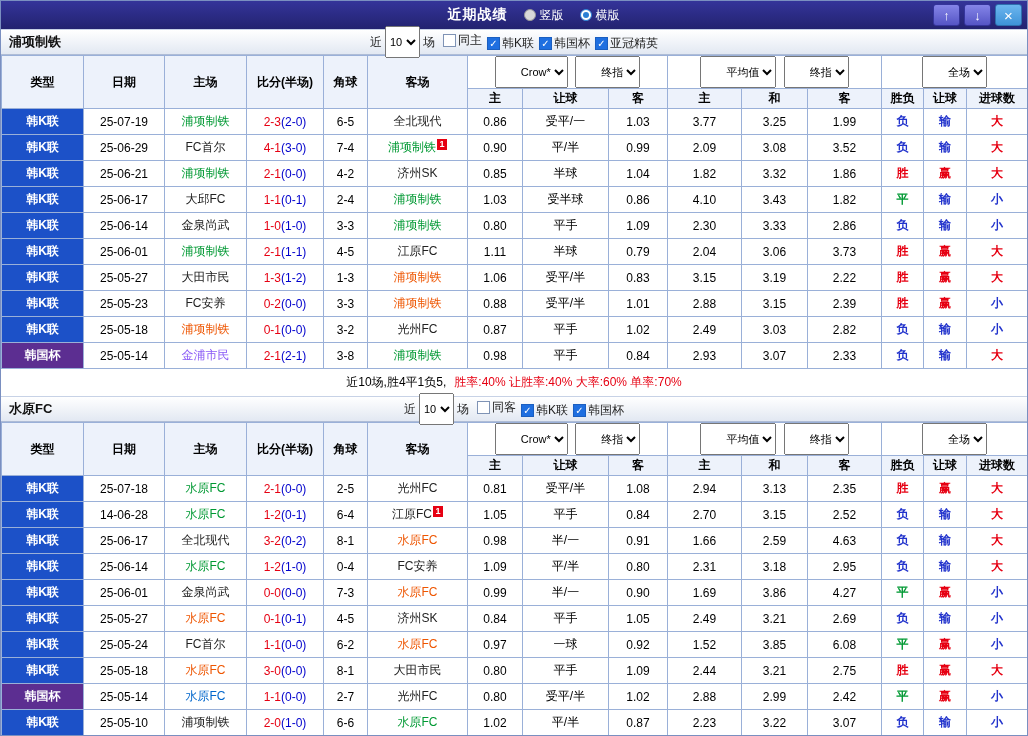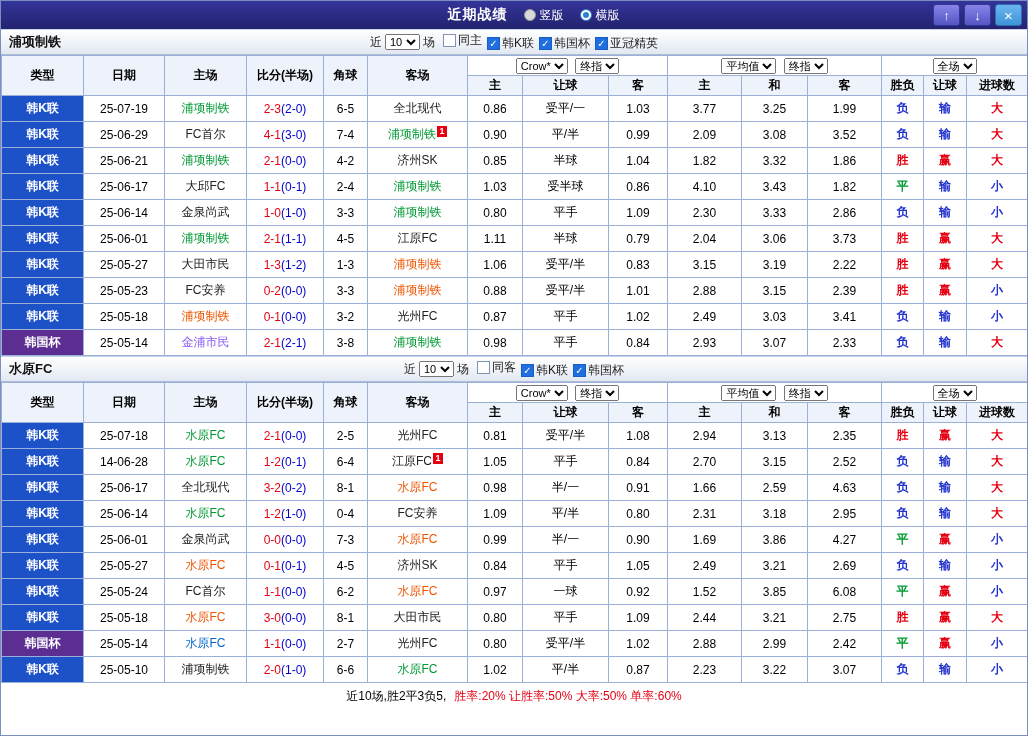--- a/index.html
+++ b/index.html
@@ -28,28 +28,28 @@
   
   .sec-head { height:26px; background:linear-gradient(#ffffff,#e2e8f2); display:flex; align-items:center;
               position:relative; border-bottom:1px solid #aebcd6; border-top:1px solid #c7d2e6; }
   .team-name { position:absolute; left:8px; font-weight:bold; font-size:13px; color:#111; }
   .filters { position:absolute; left:50%; transform:translateX(-50%); display:flex; align-items:center;
              gap:3px; font-size:12px; color:#222; white-space:nowrap; }
   .cb-label { display:inline-flex; align-items:center; gap:2px; margin-left:5px; cursor:pointer; }
   .cb { width:13px; height:13px; border:1px solid #7f93b5; background:#fff; display:inline-flex;
         align-items:center; justify-content:center; font-size:10px; color:#fff; }
   .cb.checked { background:#1f6fe0; border-color:#1b5fc0; }
-  select { font-size:11px; height:16px; font-family:inherit; }
+  select { font-size:11px; height:32px; font-family:inherit; }
 
   
   table { width:100%; border-collapse:collapse; table-layout:fixed; }
   th, td { border:1px solid #9ab0d8; text-align:center; white-space:nowrap; overflow:hidden; }
   thead th { background:#edf2fb; font-weight:bold; font-size:12px; height:20px; padding:0 2px; color:#000; }
   thead th.selcell { background:#fff; font-weight:normal; }
-  thead th.selcell select { margin:0 2px; }
+  thead th.selcell select { margin:0 2px;padding-left:21px; }
   tbody td { height:26px; font-size:12px; padding:0 2px; background:#fff; color:#000; }
   td.lg { color:#fff; font-weight:bold; }
   td.team { cursor:pointer; }
   td.res { font-weight:bold; }
   .badge { display:inline-block; background:#e60012; color:#fff; font-size:9px; line-height:11px;
            min-width:10px; vertical-align:top; margin-left:1px; font-weight:bold; padding:0 1px; }
 
   .summary { height:27px; display:flex; align-items:center; justify-content:center; gap:8px;
              font-size:12px; background:#fff; }
   .sum-red { color:#e60012; }
@@ -298,21 +298,21 @@
             <td>25-05-18</td>
             <td class="team"><span style="color:#ee5500">浦项制铁</span></td>
             <td><span style="color:#e60012">0-1</span><span style="color:#0000cc">(0-0)</span></td>
             <td>3-2</td>
             <td class="team"><span style="color:#222222">光州FC</span></td>
             <td>0.87</td>
             <td>平手</td>
             <td>1.02</td>
             <td>2.49</td>
             <td>3.03</td>
-            <td>3.41</td>
+            <td>2.82</td>
             <td class="res" style="color:#2233cc">负</td>
             <td class="res" style="color:#2233cc">输</td>
             <td class="res" style="color:#2233cc">小</td>
           </tr>
           <tr>
             <td class="lg" style="background:#5c2e91">韩国杯</td>
             <td>25-05-14</td>
             <td class="team"><span style="color:#8b5cf6">金浦市民</span></td>
             <td><span style="color:#e60012">2-1</span><span style="color:#0000cc">(2-1)</span></td>
             <td>3-8</td>
@@ -322,20 +322,24 @@
             <td>0.84</td>
             <td>2.93</td>
             <td>3.07</td>
             <td>2.33</td>
             <td class="res" style="color:#2233cc">负</td>
             <td class="res" style="color:#2233cc">输</td>
             <td class="res" style="color:#e60012">大</td>
           </tr>
         </tbody>
     </table>
+    <div class="summary">
+      <span>近10场,胜4平1负5,</span>
+      <span class="sum-red">胜率:40% 让胜率:40% 大率:60% 单率:70%</span>
+    </div>
   </div>
 
   <div class="section">
     <div class="sec-head">
       <span class="team-name">水原FC</span>
       <div class="filters">
         <span>近</span>
         <select><option>10</option></select>
         <span>场</span>
         <span class="cb-group"><label class="cb-label">

